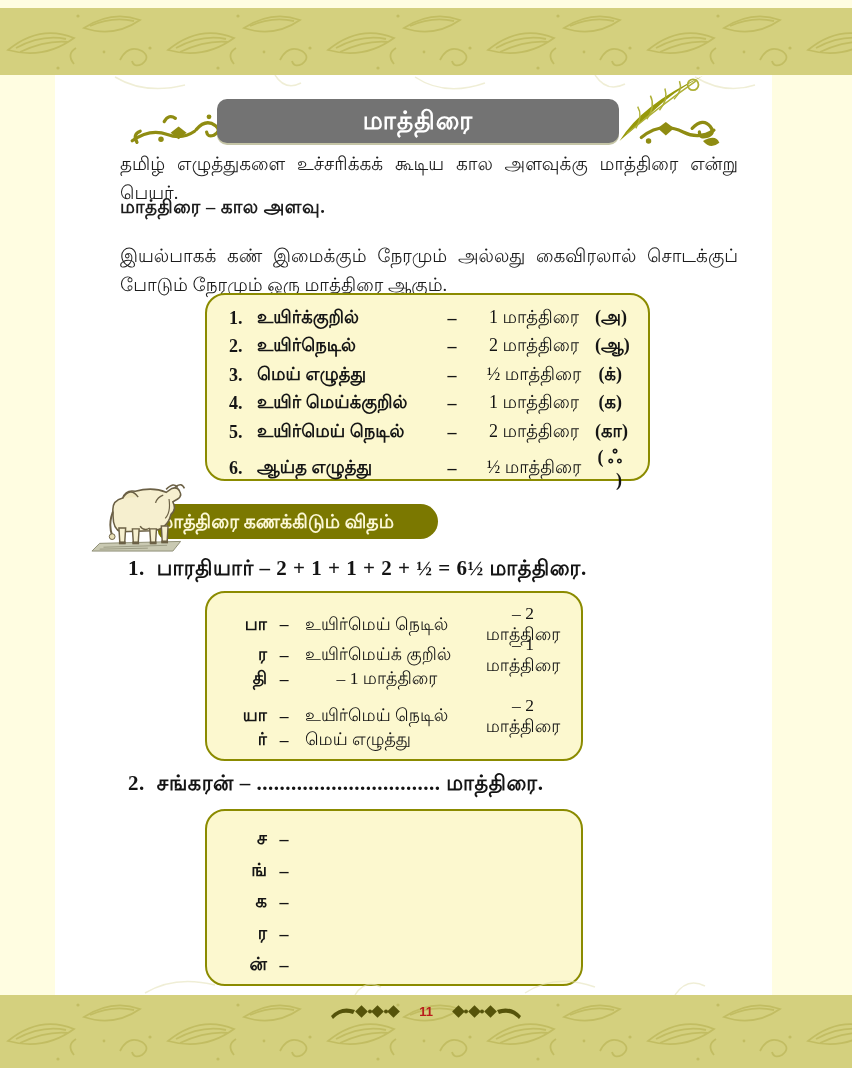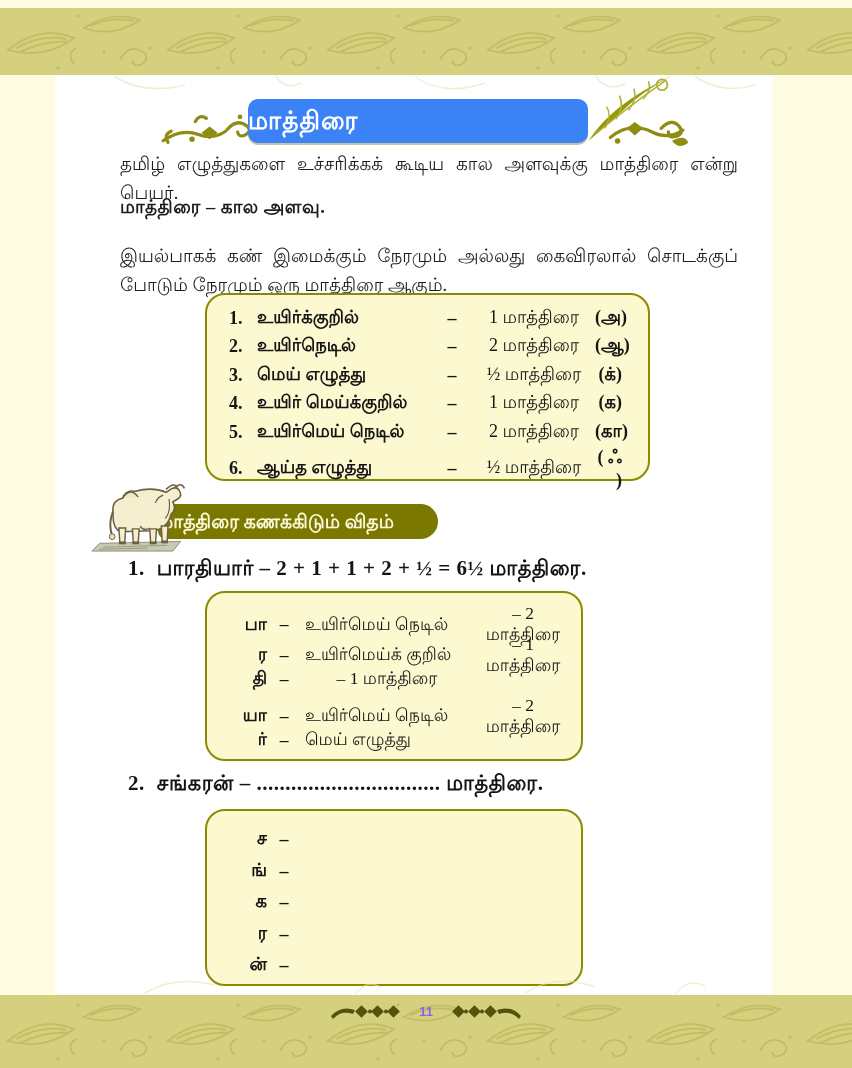--- a/index.html
+++ b/index.html
@@ -12,22 +12,22 @@
   .band-bottom{position:absolute;bottom:0;left:0;right:0;height:73px;}
   .strip-left{position:absolute;top:75px;bottom:73px;left:0;width:55px;background:#fffde1;}
   .strip-right{position:absolute;top:75px;bottom:73px;right:0;width:80px;background:#fffde1;}
   .faint-strip{position:absolute;left:55px;right:80px;height:26px;opacity:.6;}
   .faint-top{top:75px;}
   .faint-bottom{bottom:73px;}
 
   
   .title-row{position:absolute;top:84px;left:116px;width:620px;height:74px;display:flex;align-items:center;justify-content:center;}
   .flourish-left{margin-right:-8px;margin-top:14px;flex:0 0 auto;}
-  .title-banner{flex:0 0 auto;width:340px;height:44px;background:#3b82f6;border-radius:10px;color:#ffffff;
-    font-size:25px;font-weight:bold;line-height:44px;letter-spacing:1px;
+  .title-banner{flex:0 0 auto;width:402px;height:44px;background:#737373;border-radius:10px;color:#ffffff;
+    font-size:25px;font-weight:bold;text-align:center;line-height:44px;letter-spacing:1px;
     box-shadow:0 2px 0 rgba(90,88,0,.35);}
   .feather-right{margin-left:-14px;margin-top:-18px;flex:0 0 auto;}
 
   
   .para{position:absolute;left:120px;width:618px;font-size:18.5px;color:#1d1d1d;line-height:1.55;text-align:justify;}
   .p1{top:150px;}
   .p2{top:193px;font-weight:bold;letter-spacing:.5px;}
   .p3{top:242px;}
 
   
@@ -58,21 +58,21 @@
   .box3 .letter{text-align:right;font-weight:bold;padding-right:4px;}
   .box3 .dash{text-align:center;font-weight:bold;}
 
   
   .cow{position:absolute;top:472px;left:90px;width:106px;height:82px;z-index:3;}
   .sub-banner{position:absolute;top:504px;left:158px;width:280px;height:35px;z-index:2;background:#7b7800;
     border-radius:8px 18px 18px 8px;color:#fcf8d6;font-size:19px;font-weight:bold;text-align:left;line-height:35px;}
 
   
   .footer{position:absolute;bottom:0;left:0;right:0;height:73px;display:flex;align-items:flex-start;justify-content:center;padding-top:8px;box-sizing:border-box;gap:12px;z-index:2;}
-  .page-num{font-family:"Liberation Sans","DejaVu Sans",sans-serif;font-size:13px;font-weight:bold;color:#8b5cf6;line-height:18px;}
+  .page-num{font-family:"Liberation Sans","DejaVu Sans",sans-serif;font-size:13px;font-weight:bold;color:#b91c1c;line-height:18px;}
   svg{display:block;}
 </style>
 </head>
 <body>
 
 <div class="page">
 
   <div class="strip-top"></div>
 
   <div class="band-top">

